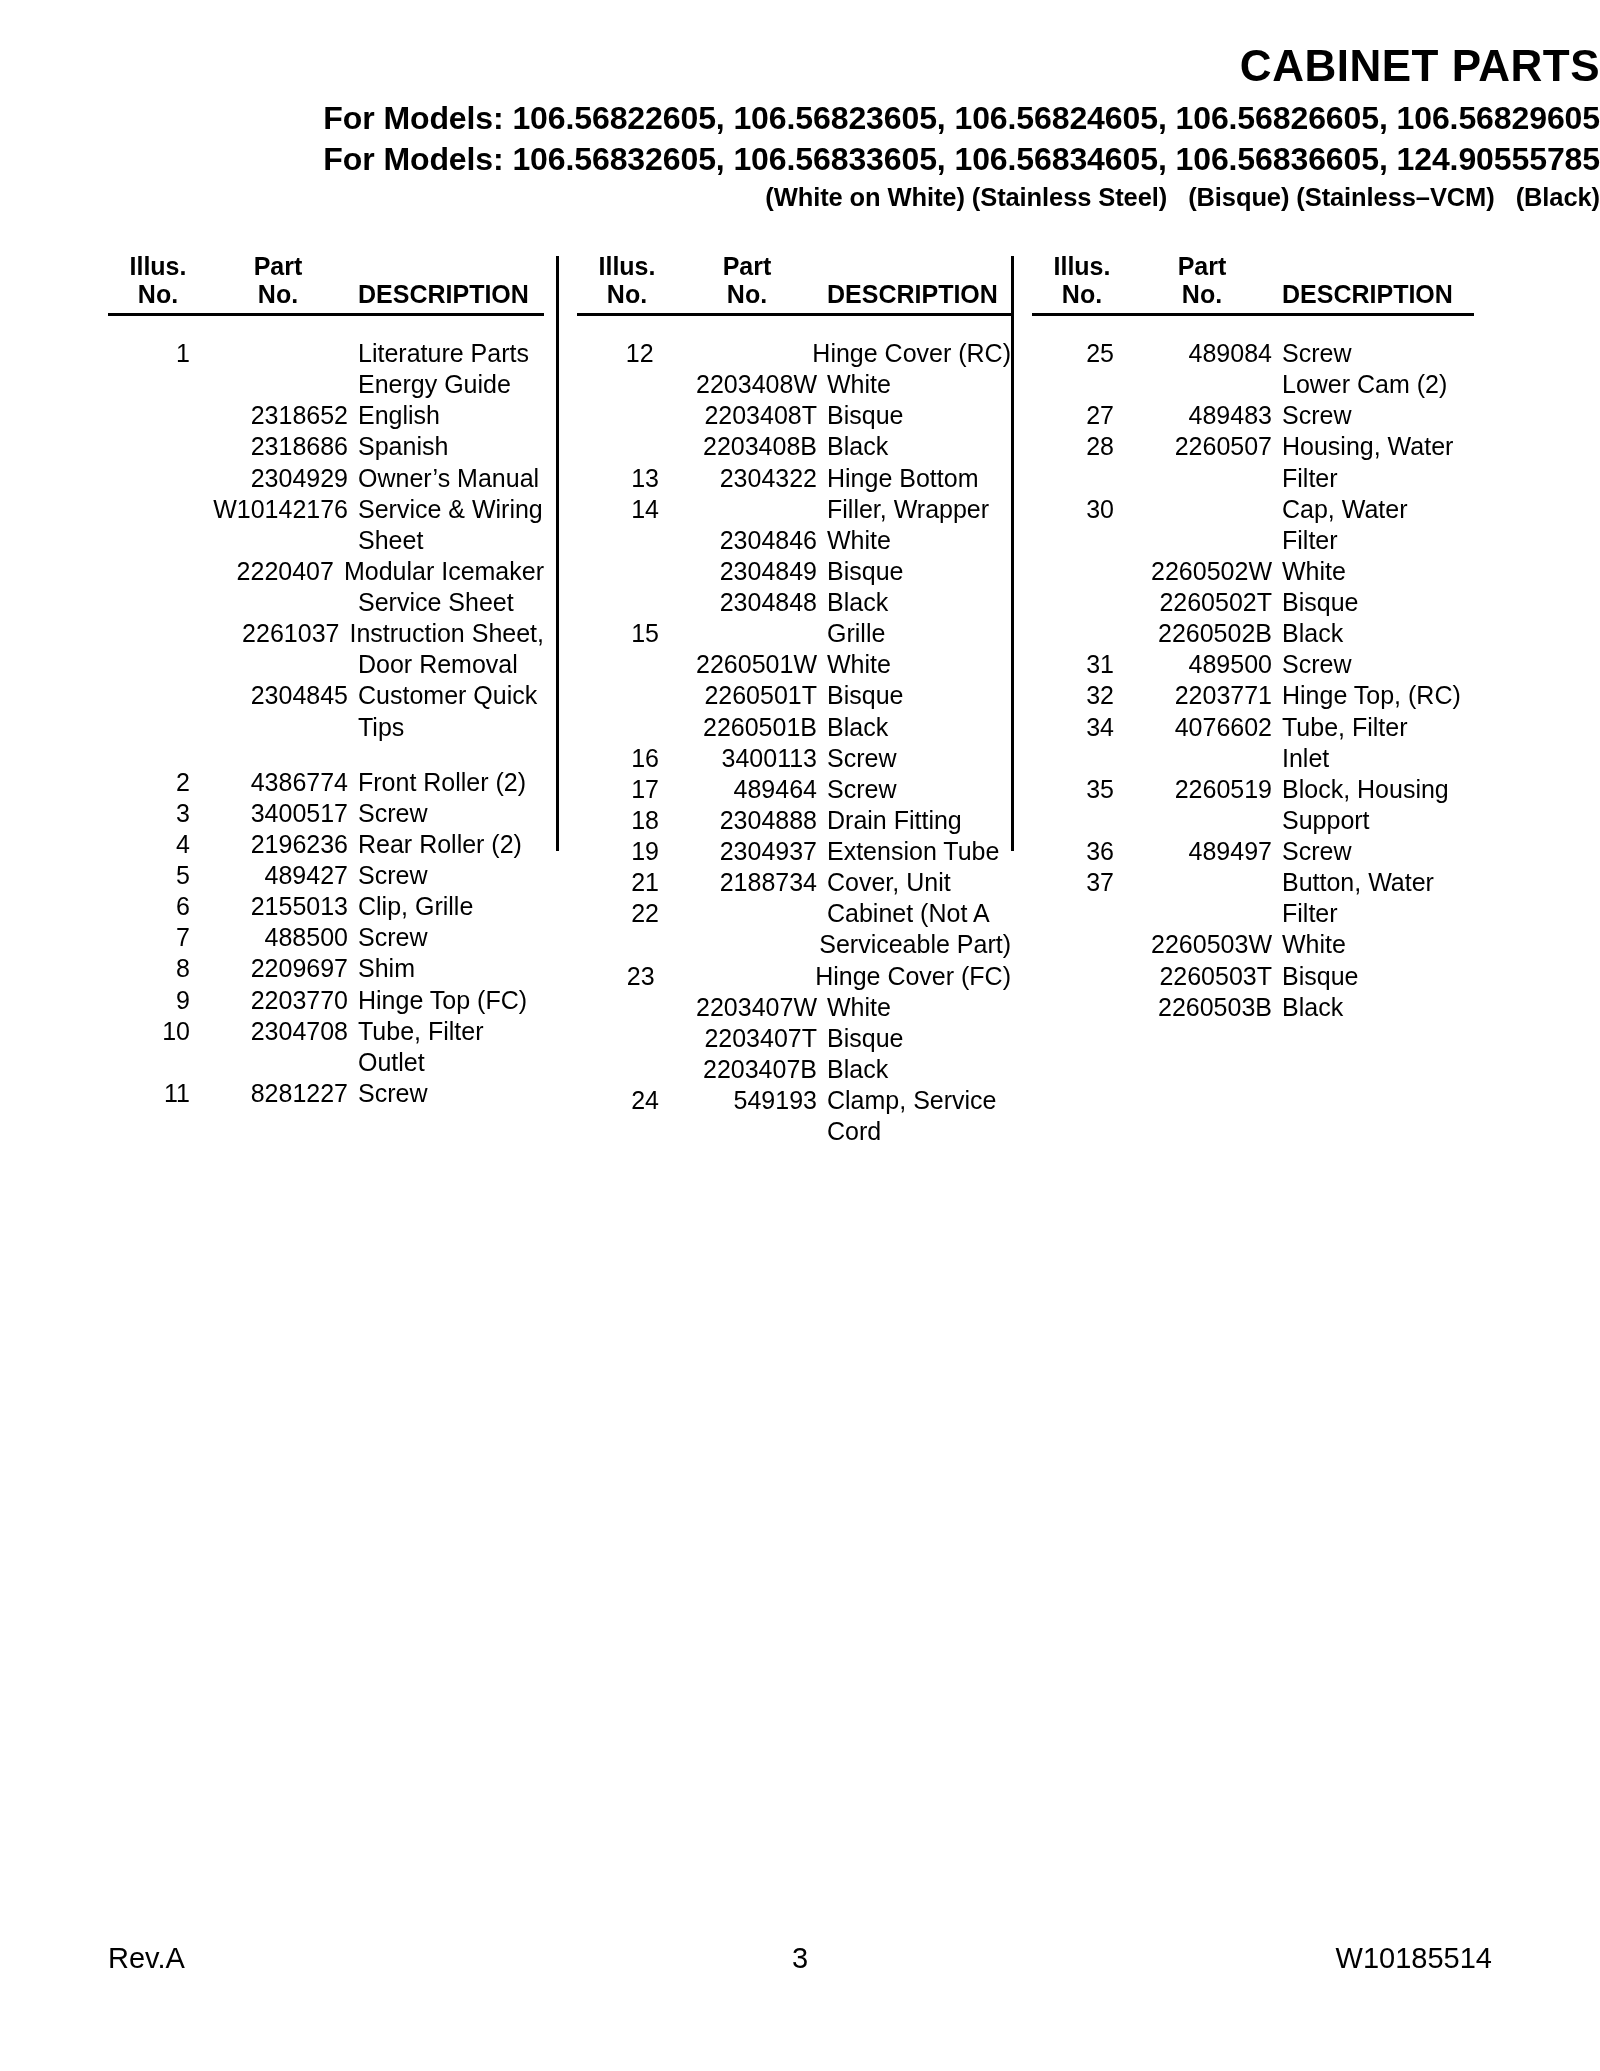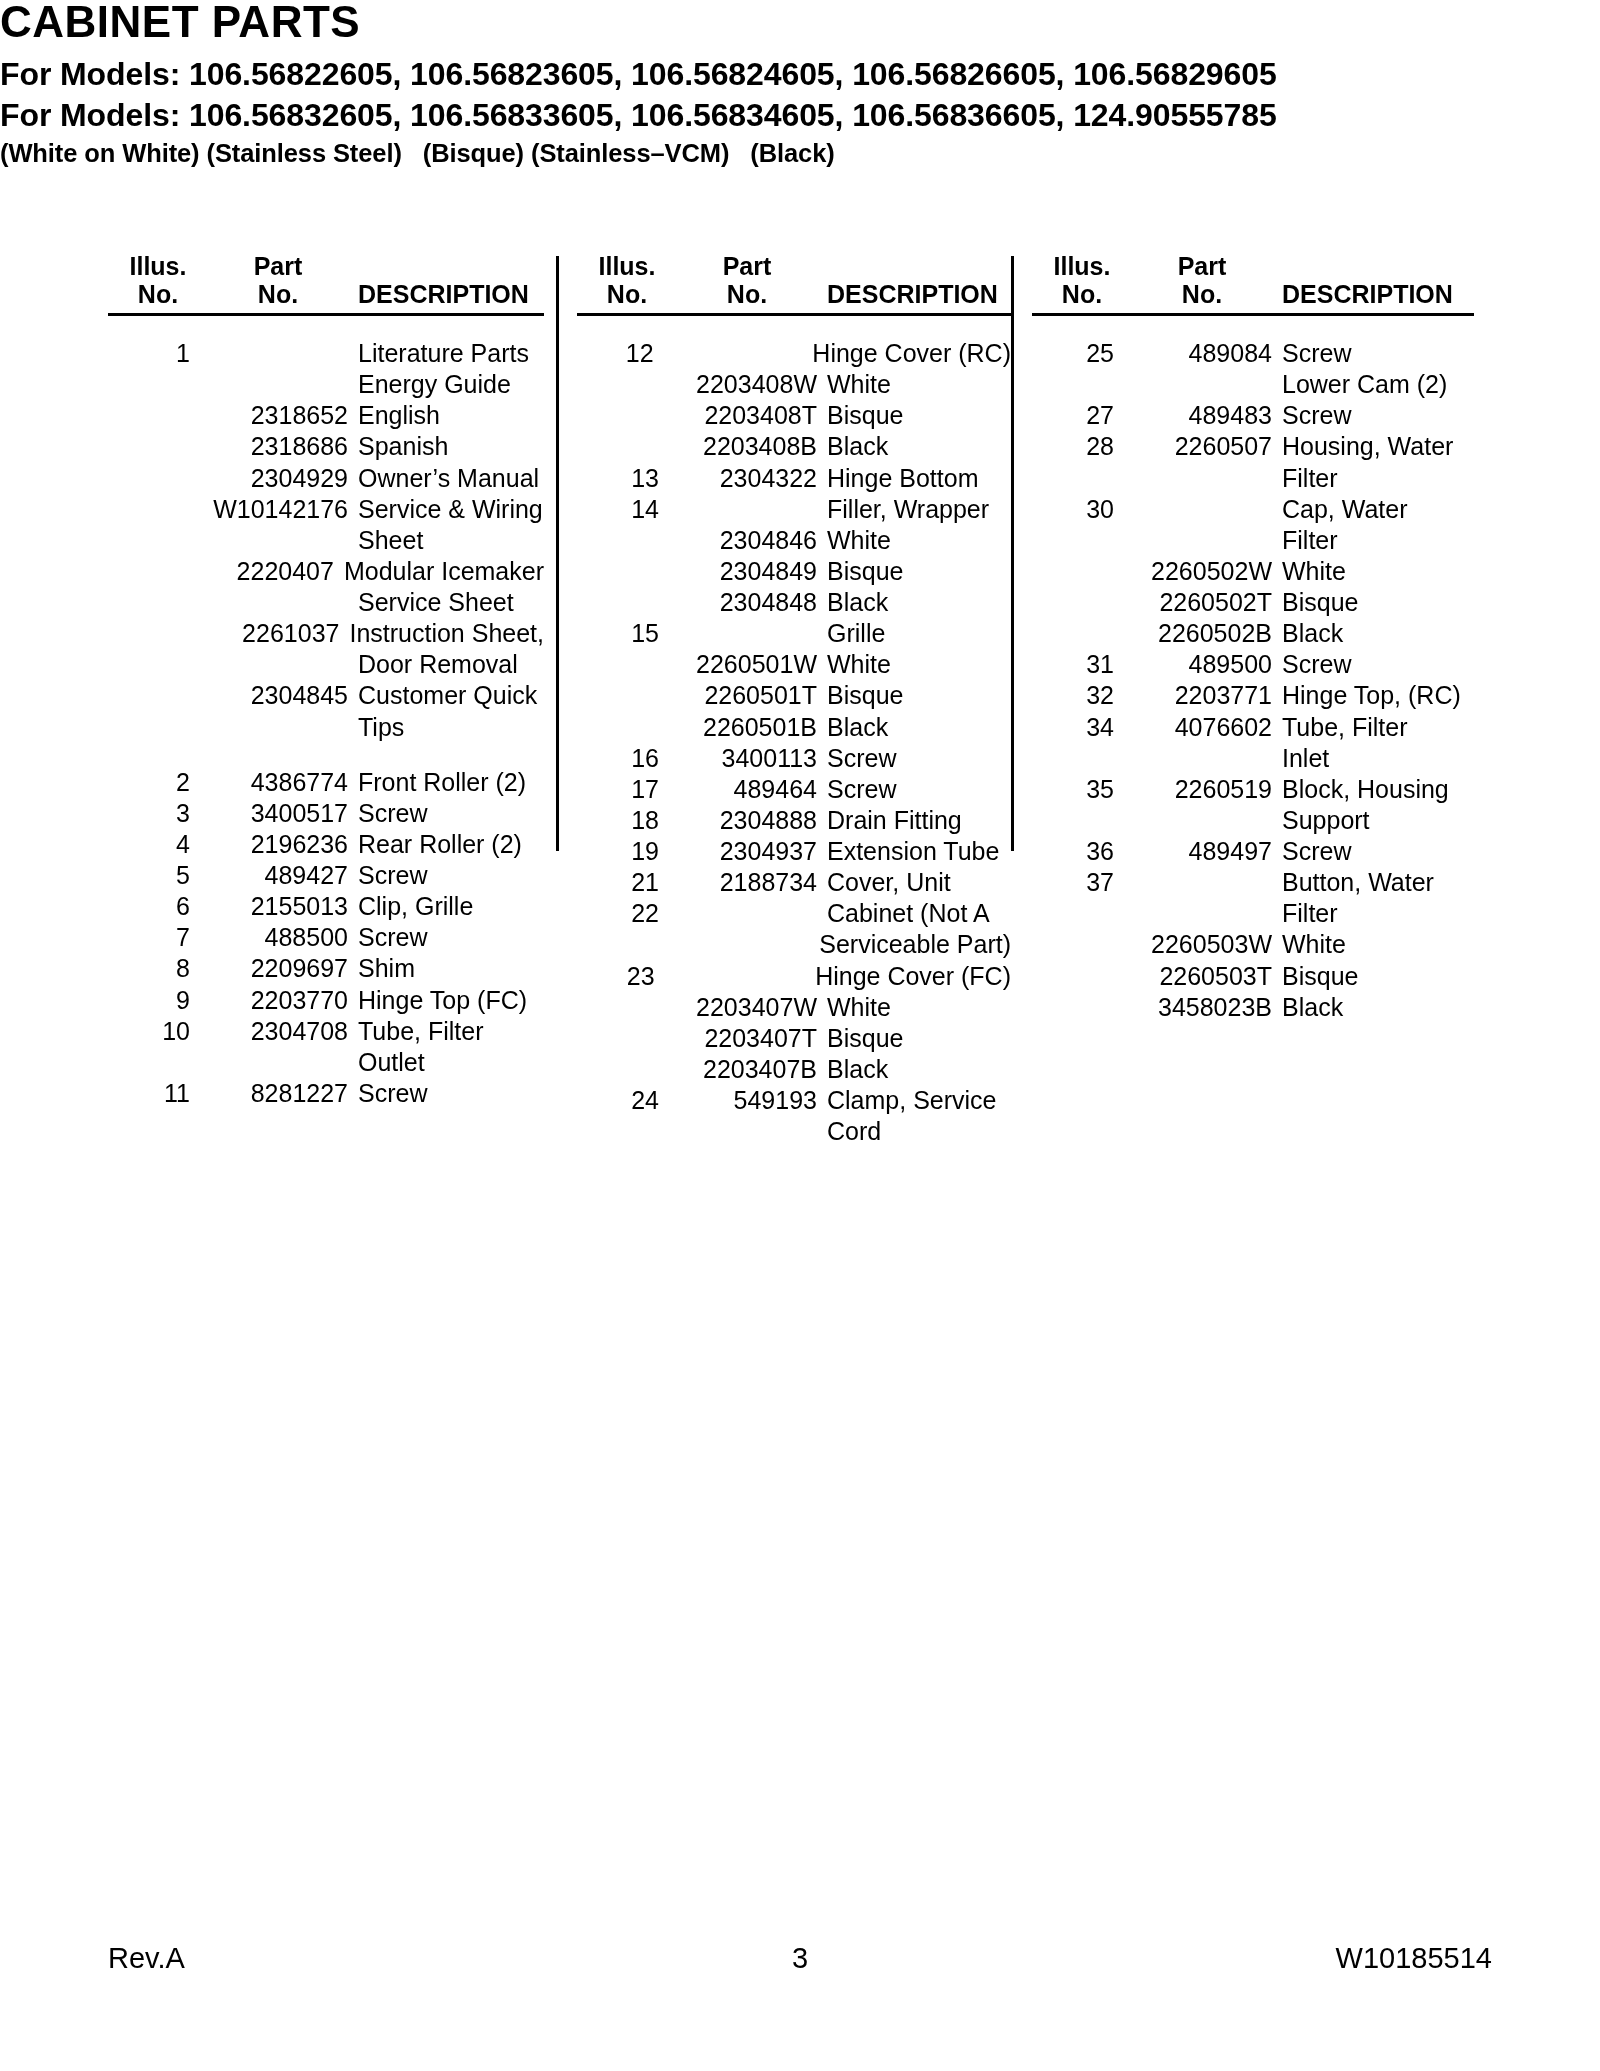--- a/index.html
+++ b/index.html
@@ -19,21 +19,22 @@
   .page {
     position: relative;
     width: 1600px;
     height: 2071px;
     box-sizing: border-box;
     padding: 0;
   }
 
   
   .doc-header {
-    text-align: left;
+    text-align: right;
+    padding-top: 44px;
   }
   .doc-title {
     font-size: 44px;
     font-weight: bold;
     letter-spacing: 0.5px;
     line-height: 1.0;
     margin: 0 0 10px 0;
   }
   .model-line {
     font-size: 32px;
@@ -570,21 +571,21 @@
             <span class="c-part">2260503W</span>
             <span class="c-desc">White</span>
           </div>
           <div class="prow">
             <span class="c-illus"></span>
             <span class="c-part">2260503T</span>
             <span class="c-desc">Bisque</span>
           </div>
           <div class="prow">
             <span class="c-illus"></span>
-            <span class="c-part">3458023B</span>
+            <span class="c-part">2260503B</span>
             <span class="c-desc">Black</span>
           </div>
         </div>
     </div>
 
   </div>
 
   <div class="doc-footer">
     <span class="foot-left">Rev.A</span>
     <span class="foot-mid">3</span>

